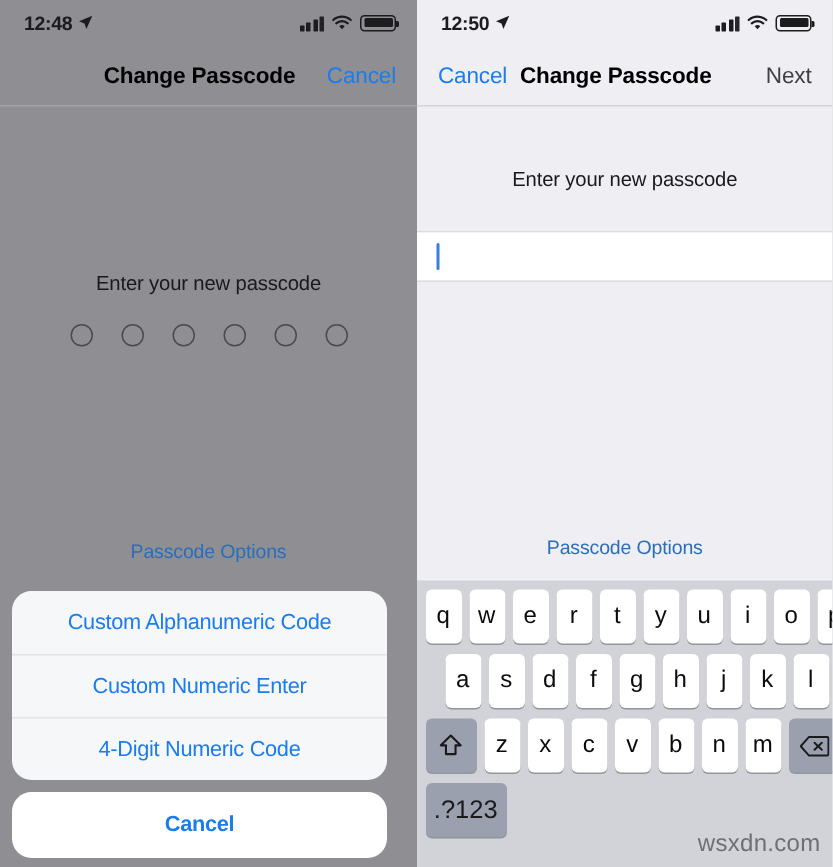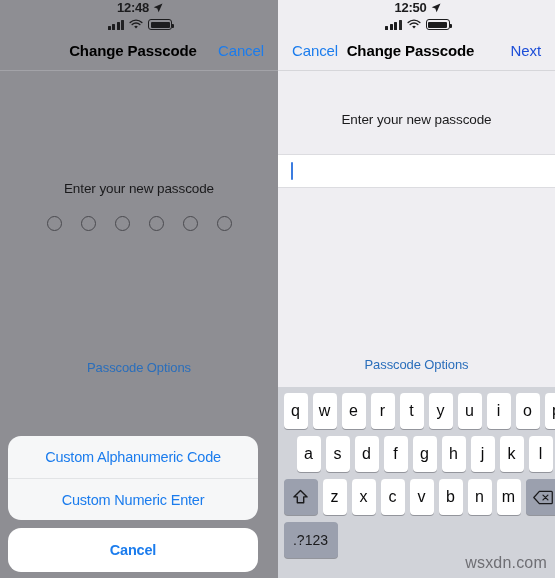--- a/index.html
+++ b/index.html
@@ -22,21 +22,20 @@
     background: #8e8e93;
     z-index: 1;
   }
 
   
   .statusbar {
     position: relative; z-index: 3;
     height: 30px;
     display: flex; align-items: center; justify-content: space-between;
     padding: 0 14px 0 16px;
-    flex-direction: column;
   }
   .sb-time {
     font-size: 13px; font-weight: bold; color: #1c1c1e;
     letter-spacing: -0.2px;
     display: flex; align-items: center; gap: 4px;
   }
   .loc-arrow { display: block; }
   .sb-right { display: flex; align-items: center; gap: 5px; }
   .bars { display: flex; align-items: flex-end; gap: 1.5px; height: 11px; }
   .bars i { display: block; width: 3px; background: #1c1c1e; border-radius: 0.5px; }
@@ -66,21 +65,21 @@
     position: absolute; left: 0; right: 12px; text-align: center;
     font-size: 15px; font-weight: bold; color: #000;
     letter-spacing: -0.1px; pointer-events: none;
   }
   .nav-btn {
     font-size: 15px; color: #1b7ced; letter-spacing: -0.1px;
     background: none; border: 0; cursor: pointer; font-family: inherit;
     position: relative; z-index: 1;
   }
   .nav-btn.right { margin-left: auto; }
-  .nav-btn.disabled { color: #1d4ed8; cursor: default; }
+  .nav-btn.disabled { color: #404040; cursor: default; }
   .nav-sep { height: 1px; background: #d6d6da; position: relative; z-index: 3; }
   .nav-sep-dim { background: #a3a3a8; }
 
   
   .left-body {
     position: relative; z-index: 2;
     height: calc(578px - 30px - 41px);
   }
   .prompt-left {
     position: absolute; top: 110px; left: 0; right: 0;
@@ -160,21 +159,21 @@
     display: flex; align-items: center; justify-content: center;
     font-size: 16px; color: #0b0b0c; font-family: inherit;
     border: 0; cursor: pointer;
     box-shadow: 0 1px 0 rgba(136,138,145,0.85);
     margin: 0 2.5px; flex: 1 1 0;
   }
   .key.dark {
     background: #9ba0ae; color: #1a1a1c;
   }
   .key.shift, .key.bksp { flex: 0 0 34px; }
-  .key.num { flex: 0 0 54px; font-size: 14px; }
+  .key.num { flex: 0 0 54px; font-size: 17px; }
   .key.space { flex: 1 1 auto; font-size: 12.5px; }
   .key.ret { flex: 0 0 62px; font-size: 12.5px; }
   .watermark {
     position: absolute; right: 8px; bottom: 6px;
     font-size: 16px; color: #6f6f74; letter-spacing: .2px;
   }
 </style>
 </head>
 <body>
 
@@ -224,20 +223,21 @@
         <span class="dot"></span>
         <span class="dot"></span>
       </div>
       <div class="opts-left">Passcode Options</div>
     </div>
 
     <div class="sheet">
       <div class="sheet-group">
         <button class="sheet-item">Custom Alphanumeric Code</button>
         <button class="sheet-item">Custom Numeric Enter</button>
+        <button class="sheet-item">4-Digit Numeric Code</button>
       </div>
       <div class="sheet-cancel">
         <button class="sheet-item">Cancel</button>
       </div>
     </div>
   </div>
 
   <div class="panel panel-right">
 
     <div class="statusbar">

